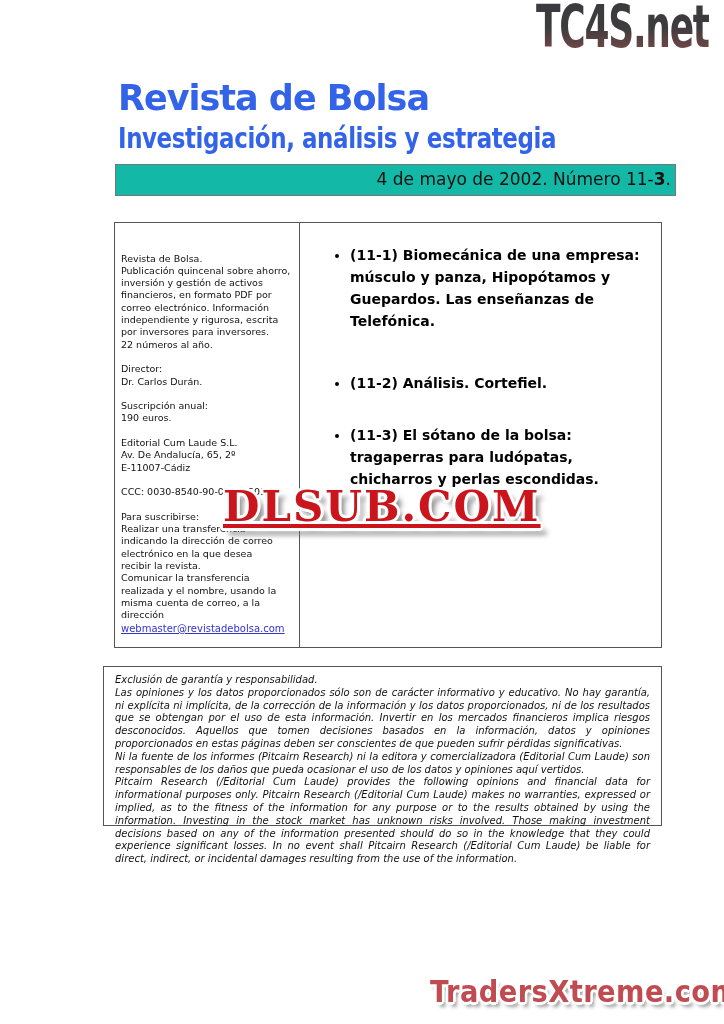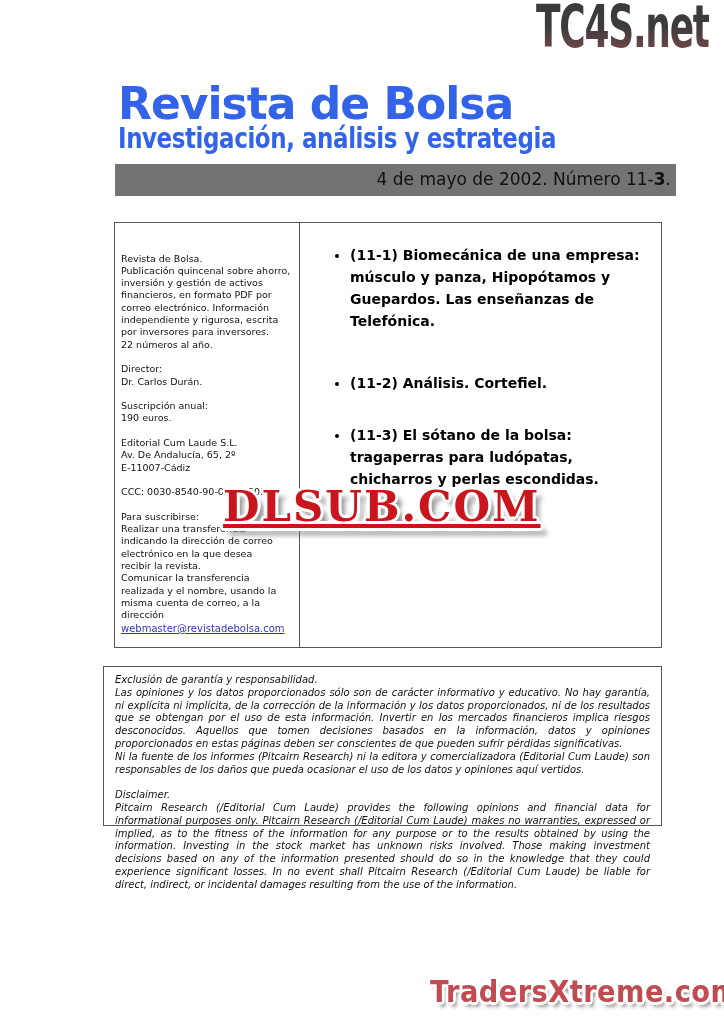--- a/index.html
+++ b/index.html
@@ -21,34 +21,34 @@
     transform:scaleX(0.62); transform-origin:left top;
     background:linear-gradient(180deg,#3a3a3e 0%,#3d3b3e 50%,#6a4647 82%,#8a5a5c 100%);
     -webkit-background-clip:text; background-clip:text;
     color:transparent;
     white-space:nowrap;
   }
 
   
   .m-title {
     position:absolute; left:118px; top:78px;
-    font-size:44px; font-weight:bold; letter-spacing:-1px;
+    font-size:35px; font-weight:bold; letter-spacing:-1px;
     color:#3263e8; white-space:nowrap;
   }
   .m-subtitle {
     position:absolute; left:118px; top:122px;
     font-size:28px; font-weight:bold; letter-spacing:-0.5px;
     color:#3263e8; white-space:nowrap;
     transform:scaleX(0.82); transform-origin:left top;
   }
 
   
   .date-bar {
     position:absolute; left:115px; top:164px; width:561px; height:32px;
-    background:#737373; border:1px solid #777777;
+    background:#14b8a6; border:1px solid #777777;
     text-align:right; font-size:17px; line-height:29px;
     padding-right:4px; color:#111111; white-space:nowrap;
   }
 
   
   .main-table {
     position:absolute; left:114px; top:222px; width:548px; height:426px;
     border:1px solid #555555; display:flex;
   }
   .cell-left {
@@ -167,17 +167,16 @@
     </ul>
   </div>
 </div>
 
 <div class="dlsub-watermark">DLSUB.COM</div>
 
 <div class="legal-box">
   <div class="legal-title">Exclusión de garantía y responsabilidad.</div>
   <div class="legal-body">Las opiniones y los datos proporcionados sólo son de carácter informativo y educativo. No hay garantía, ni explícita ni implícita, de la corrección de la información y los datos proporcionados, ni de los resultados que se obtengan por el uso de esta información. Invertir en los mercados financieros implica riesgos desconocidos. Aquellos que tomen decisiones basados en la información, datos y opiniones proporcionados en estas páginas deben ser conscientes de que pueden sufrir pérdidas significativas.
 Ni la fuente de los informes (Pitcairn Research) ni la editora y comercializadora (Editorial Cum Laude) son responsables de los daños que pueda ocasionar el uso de los datos y opiniones aquí vertidos.</div>
-  <div class="legal-title en">Disclaimer.</div>
   <div class="legal-body">Pitcairn Research (/Editorial Cum Laude) provides the following opinions and financial data for informational purposes only. Pitcairn Research (/Editorial Cum Laude) makes no warranties, expressed or implied, as to the fitness of the information for any purpose or to the results obtained by using the information. Investing in the stock market has unknown risks involved. Those making investment decisions based on any of the information presented should do so in the knowledge that they could experience significant losses. In no event shall Pitcairn Research (/Editorial Cum Laude) be liable for direct, indirect, or incidental damages resulting from the use of the information.</div>
 </div>
 
 <div class="txtreme-watermark">TradersXtreme.com</div>
 
 </body></html>

